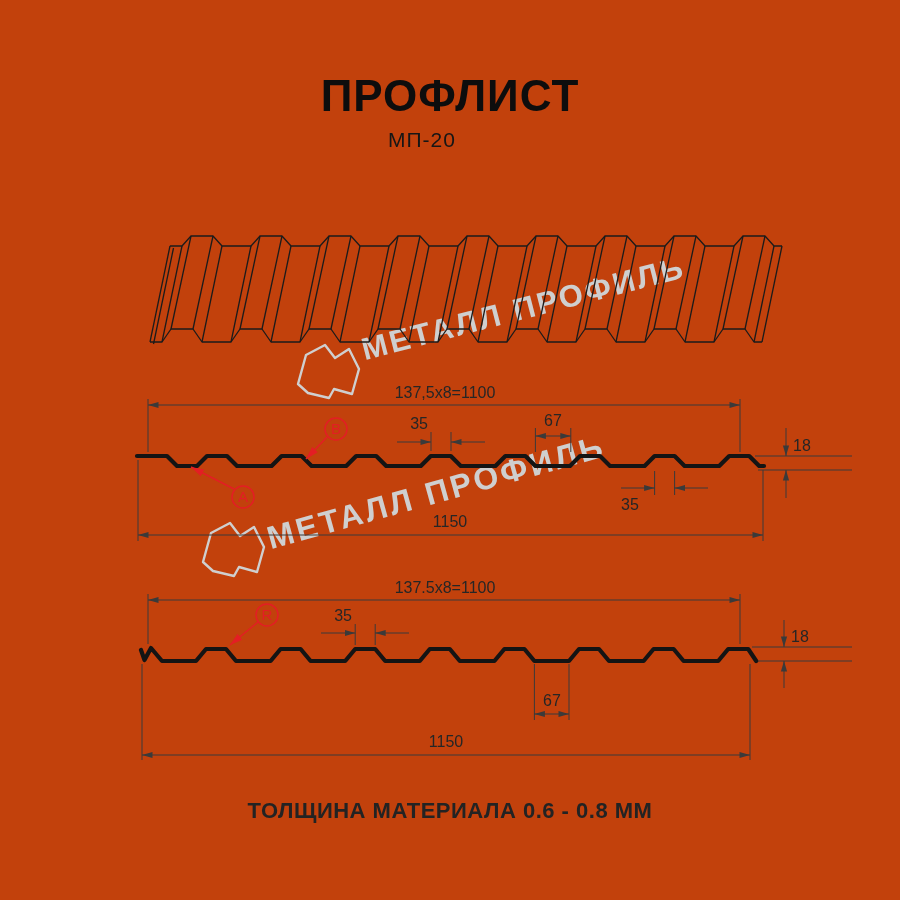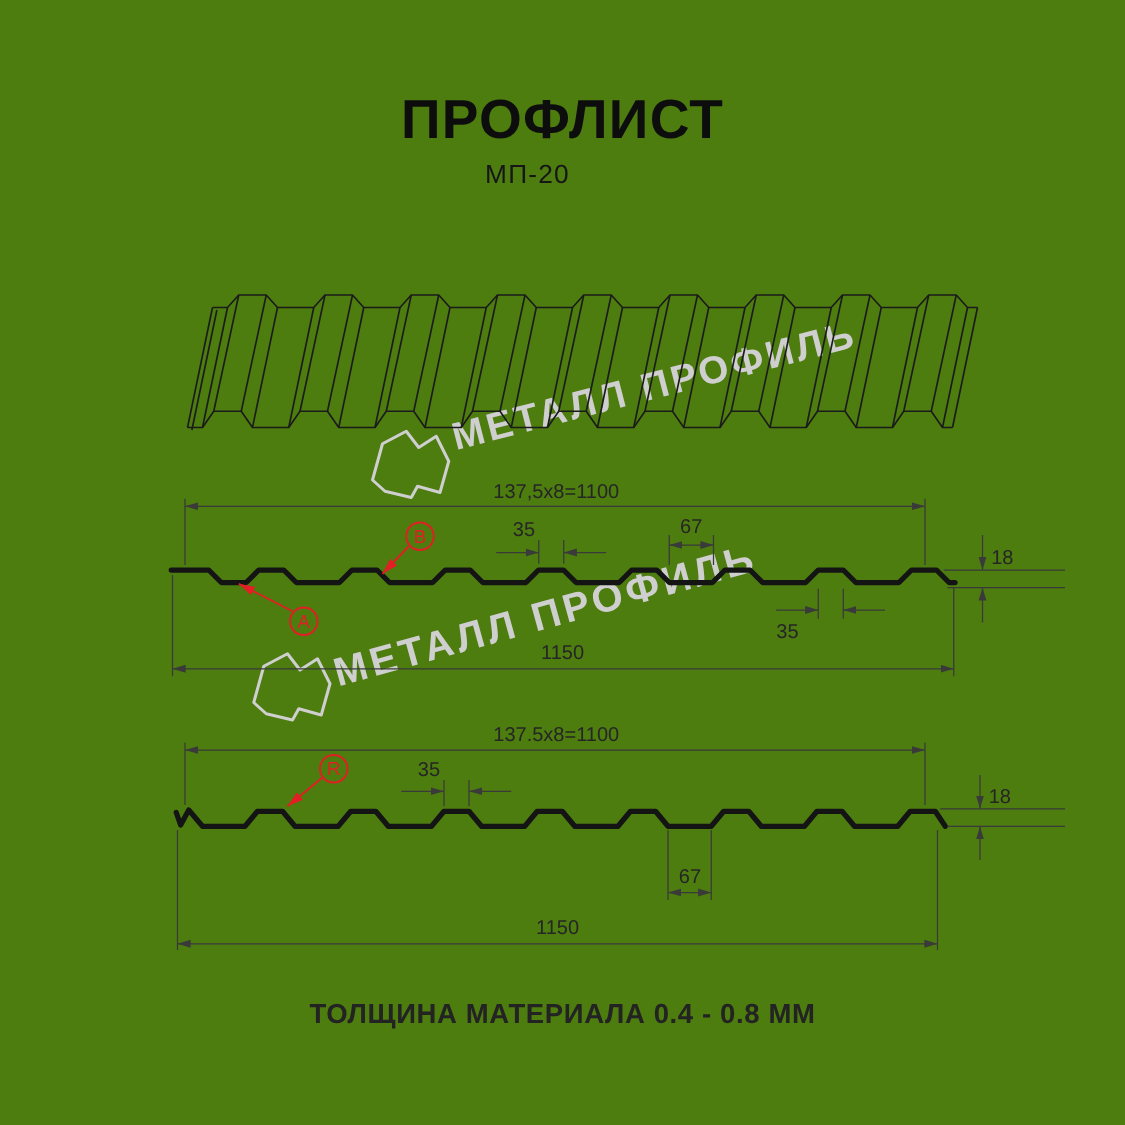--- a/index.html
+++ b/index.html
@@ -1,16 +1,16 @@
 <!DOCTYPE html>
 <html><head>
 <meta charset="utf-8">
 <style>
   html,body{margin:0;padding:0;background:#fff;}
-  #canvas{position:relative;width:900px;height:900px;background:#4d7c0f;overflow:hidden;
+  #canvas{position:relative;width:900px;height:900px;background:#c2410c;overflow:hidden;
           font-family:"Liberation Sans", sans-serif;}
   .abs{position:absolute;}
   #page-title{top:72px;left:0;width:900px;text-align:center;font-size:44px;font-weight:bold;
               letter-spacing:1px;color:#0d0d0d;line-height:48px;}
   #page-subtitle{top:128px;left:0;width:844px;text-align:center;font-size:21px;font-weight:400;
                  color:#161616;letter-spacing:1px;}
   #footer-note{top:798px;left:0;width:900px;text-align:center;font-size:22px;font-weight:bold;
                color:#232323;letter-spacing:0.5px;}
   .wm-text{color:#cfcfcf;font-weight:bold;white-space:nowrap;z-index:1;}
   #wm1-text{left:366px;top:334px;font-size:31px;line-height:31px;letter-spacing:2.5px;
@@ -173,14 +173,14 @@
     <line class="thin" x1="658" y1="101" x2="752" y2="101"></line>
     <line class="thin" x1="684" y1="60" x2="684" y2="87" marker-end="url(#arw)"></line>
     <line class="thin" x1="684" y1="128" x2="684" y2="101" marker-end="url(#arw)"></line>
     <text class="dimtxt" x="691" y="82" text-anchor="start">18</text>
 
     <line class="red" x1="158" y1="62" x2="130" y2="85" marker-end="url(#arwR)"></line>
     <circle cx="167" cy="55" r="11" class="red"></circle>
     <text class="redtxt" x="167" y="60" text-anchor="middle">R</text>
   </svg>
 
-  <div class="abs" id="footer-note">ТОЛЩИНА МАТЕРИАЛА 0.4 - 0.8 ММ</div>
+  <div class="abs" id="footer-note">ТОЛЩИНА МАТЕРИАЛА 0.6 - 0.8 ММ</div>
 </div>
 
 </body></html>

